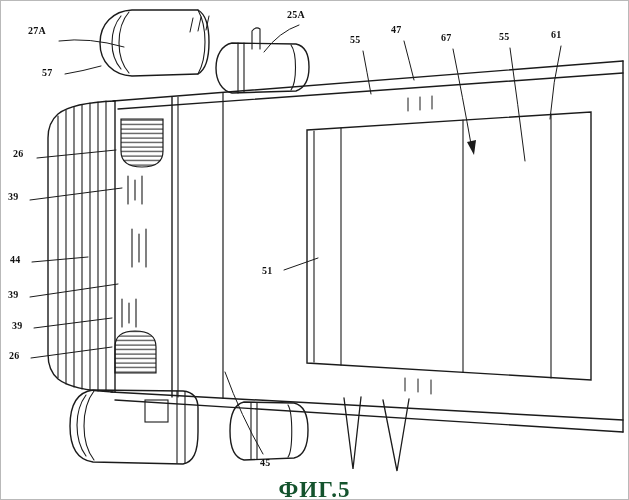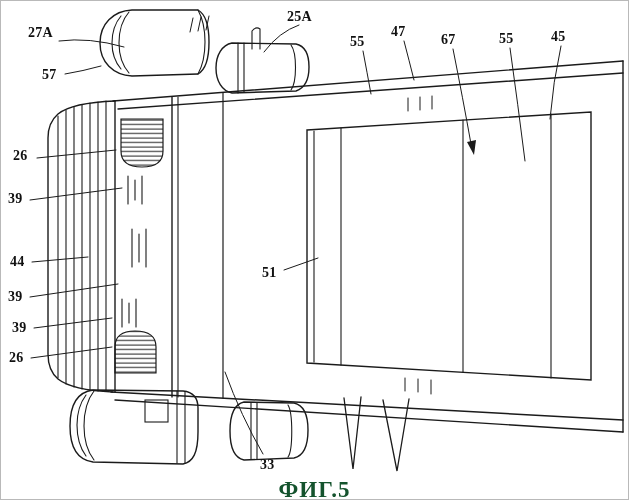--- a/index.html
+++ b/index.html
@@ -1,19 +1,19 @@
 <!DOCTYPE html>
 <html><head>
 <meta charset="utf-8">
 <style>
   html,body{margin:0;padding:0;background:#ffffff;}
   .fig{position:relative;width:629px;height:500px;background:#fff;border:1px solid #b9b9b9;
        box-sizing:border-box;font-family:"Liberation Serif",serif;overflow:hidden;}
   .fig svg{position:absolute;left:0;top:0;}
-  .ref{position:absolute;font-weight:bold;font-size:14px;color:#111;letter-spacing:.3px;
+  .ref{position:absolute;font-weight:bold;font-size:10px;color:#111;letter-spacing:.3px;
        white-space:nowrap;user-select:none;}
   .caption{position:absolute;left:0;right:0;top:476px;text-align:center;font-weight:bold;
        font-size:23px;color:#14532d;letter-spacing:1px;user-select:none;}
 </style>
 </head>
 <body>
 
 <div class="fig">
 
   <svg width="629" height="500" viewBox="0 0 629 500">
@@ -122,24 +122,24 @@
     </g>
   </svg>
 
   <span class="ref" style="left:27px;top:24px">27A</span>
   <span class="ref" style="left:286px;top:8px">25A</span>
   <span class="ref" style="left:41px;top:66px">57</span>
   <span class="ref" style="left:349px;top:33px">55</span>
   <span class="ref" style="left:390px;top:23px">47</span>
   <span class="ref" style="left:440px;top:31px">67</span>
   <span class="ref" style="left:498px;top:30px">55</span>
-  <span class="ref" style="left:550px;top:28px">45</span>
+  <span class="ref" style="left:550px;top:28px">61</span>
   <span class="ref" style="left:12px;top:147px">26</span>
   <span class="ref" style="left:7px;top:190px">39</span>
   <span class="ref" style="left:9px;top:253px">44</span>
   <span class="ref" style="left:7px;top:288px">39</span>
   <span class="ref" style="left:11px;top:319px">39</span>
   <span class="ref" style="left:8px;top:349px">26</span>
   <span class="ref" style="left:261px;top:264px">51</span>
-  <span class="ref" style="left:259px;top:456px">33</span>
+  <span class="ref" style="left:259px;top:456px">45</span>
 
   <div class="caption">ФИГ.5</div>
 </div>
 
 </body></html>

